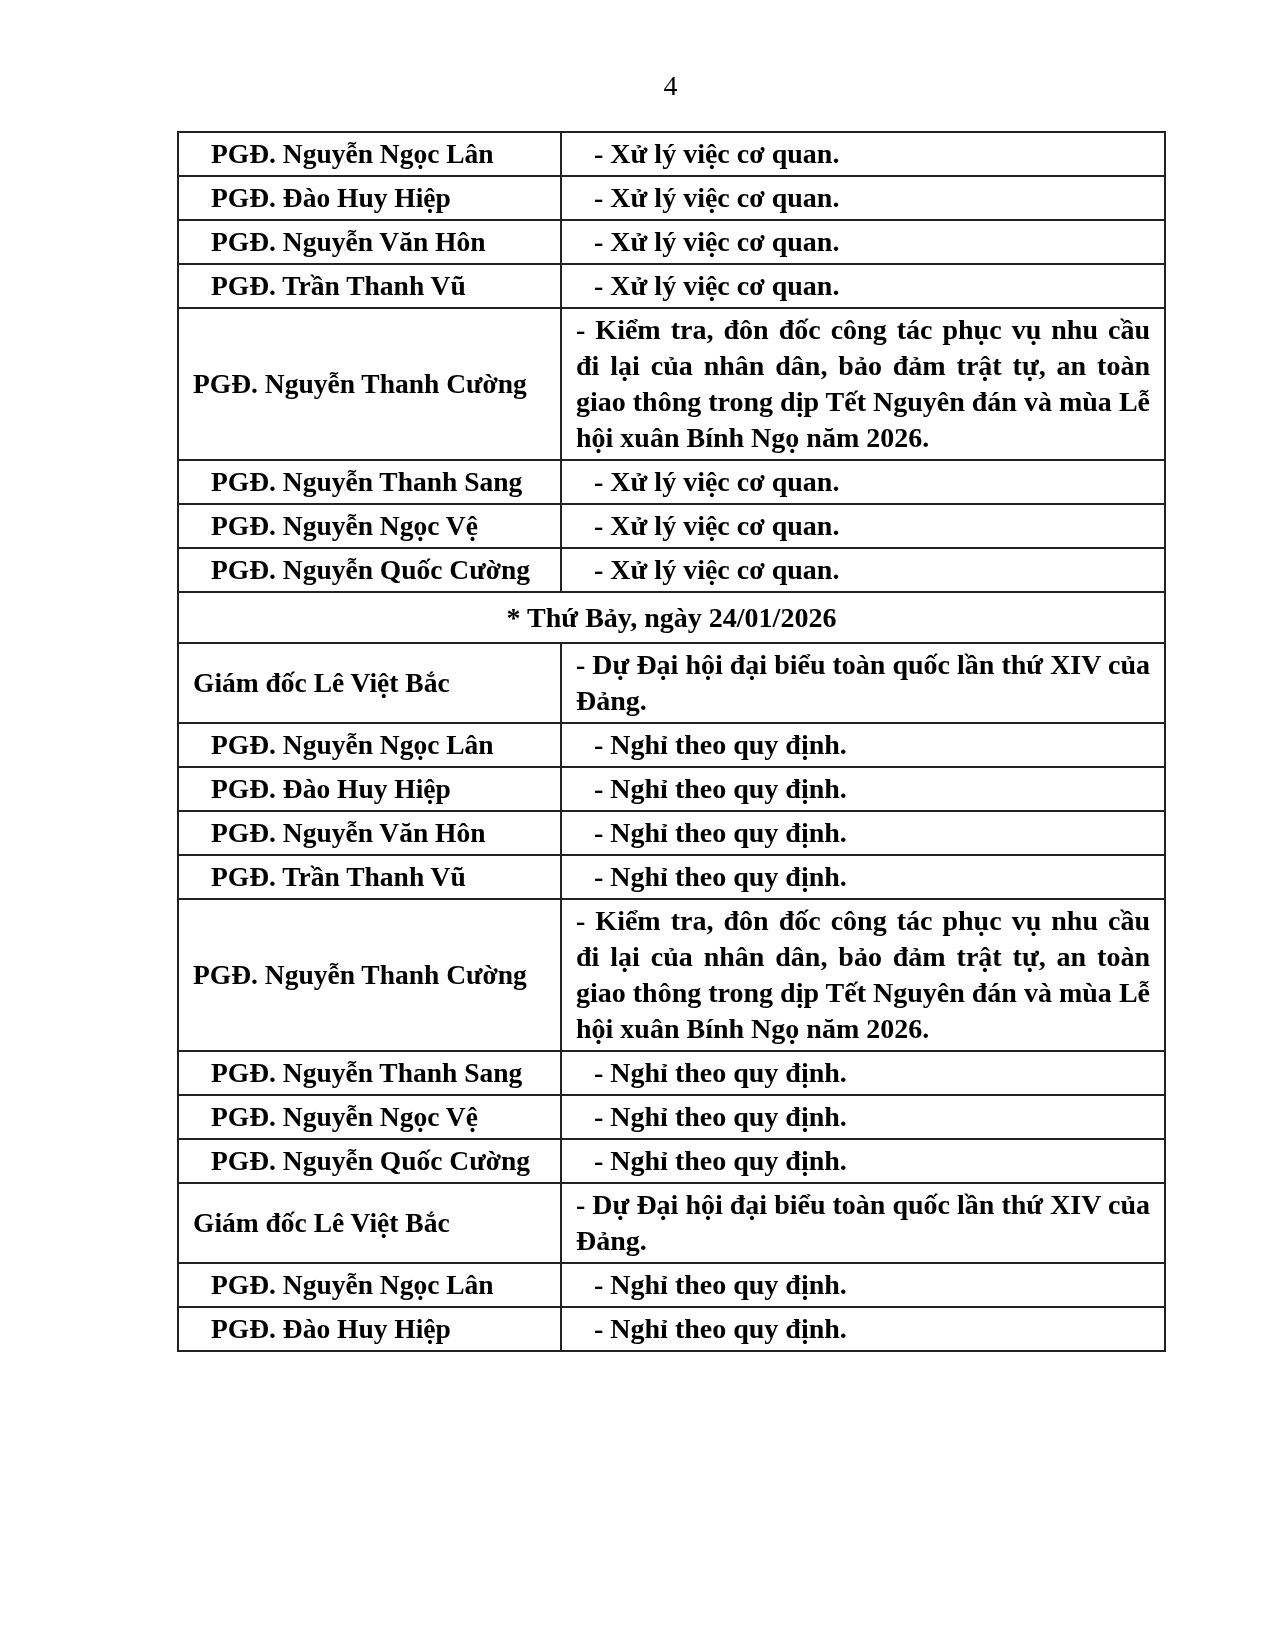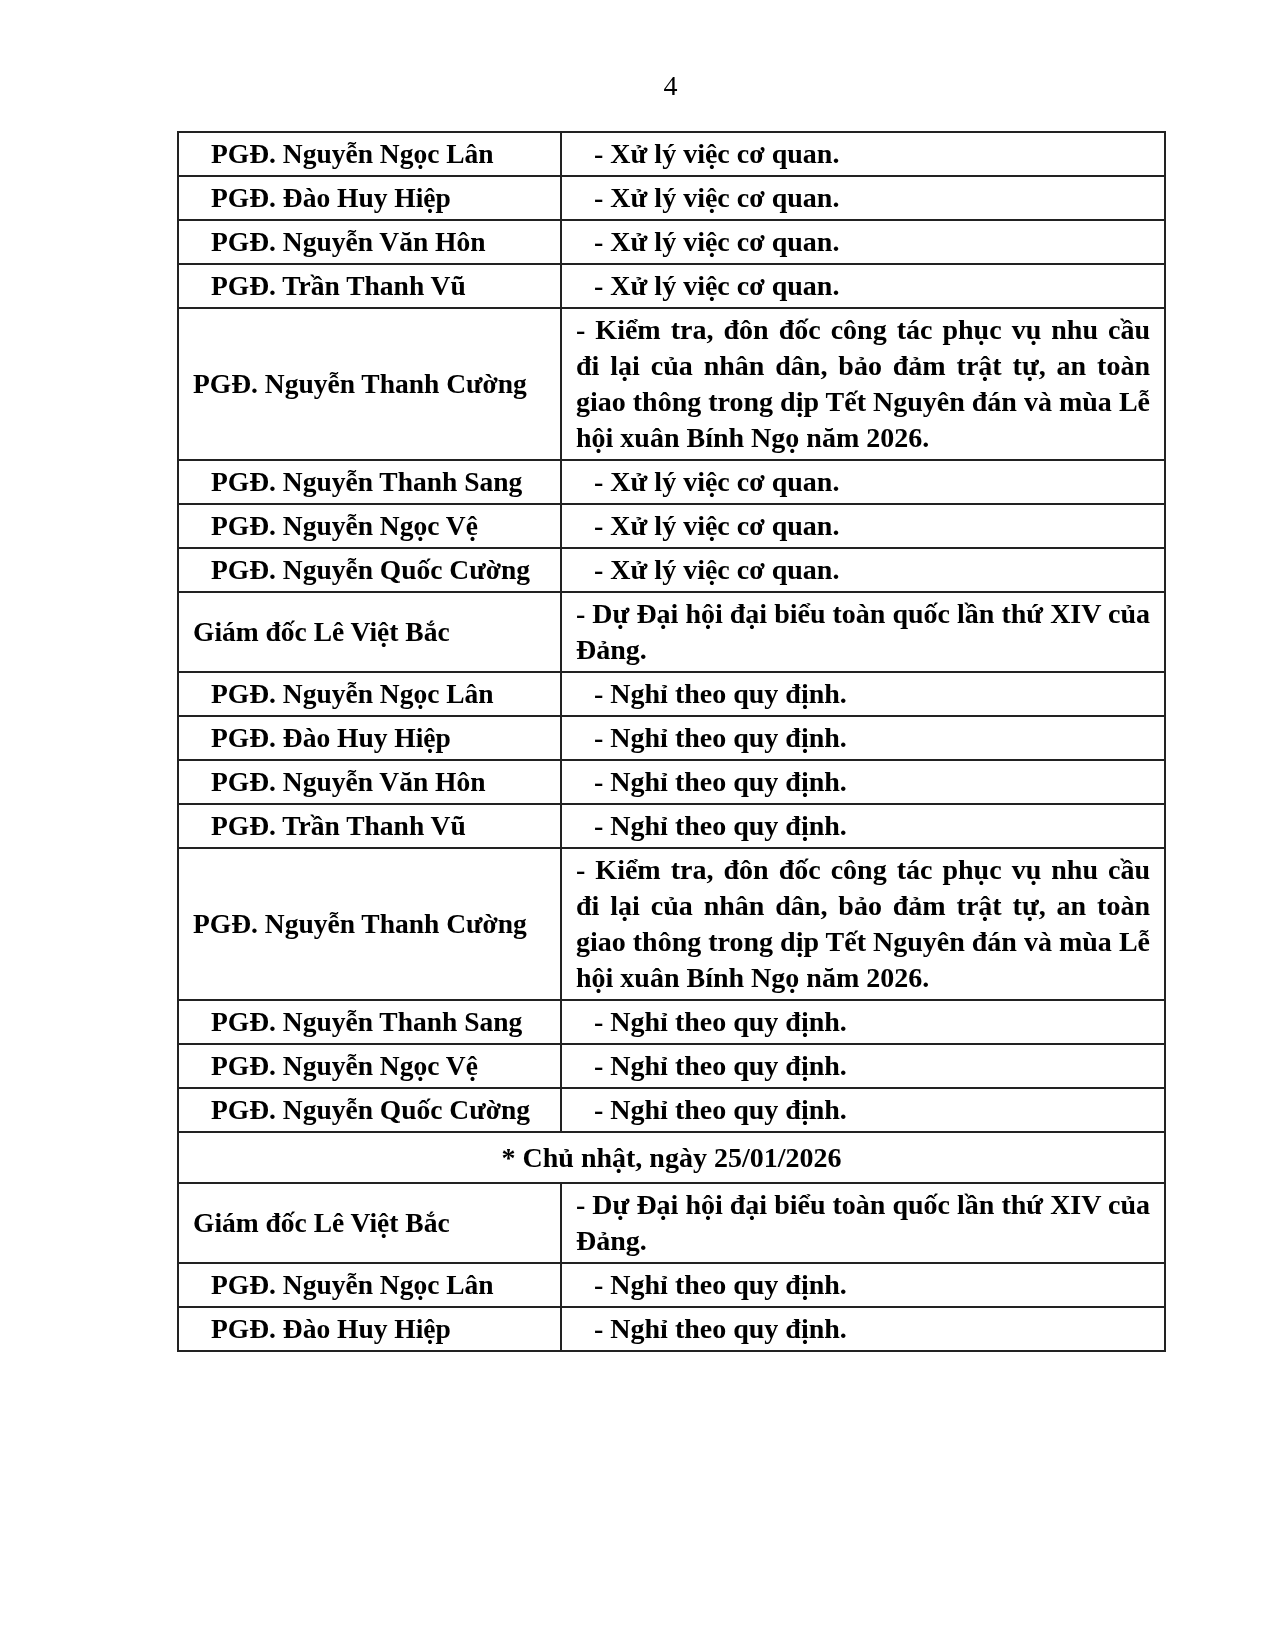--- a/index.html
+++ b/index.html
@@ -106,20 +106,23 @@
     </tr>
     <tr class="r-single">
       <td class="leader-cell">PGĐ. Nguyễn Ngọc Vệ</td>
       <td class="content-cell">- Xử lý việc cơ quan.</td>
     </tr>
     <tr class="r-single">
       <td class="leader-cell">PGĐ. Nguyễn Quốc Cường</td>
       <td class="content-cell">- Xử lý việc cơ quan.</td>
     </tr>
 
+    <tr class="r-title">
+      <td colspan="2">* Thứ Bảy, ngày 24/01/2026</td>
+    </tr>
     <tr class="r-two">
       <td class="leader-cell">Giám đốc Lê Việt Bắc</td>
       <td class="content-cell">- Dự Đại hội đại biểu toàn quốc lần thứ XIV của Đảng.</td>
     </tr>
     <tr class="r-single">
       <td class="leader-cell">PGĐ. Nguyễn Ngọc Lân</td>
       <td class="content-cell">- Nghỉ theo quy định.</td>
     </tr>
     <tr class="r-single">
       <td class="leader-cell">PGĐ. Đào Huy Hiệp</td>
@@ -143,23 +146,20 @@
     </tr>
     <tr class="r-single">
       <td class="leader-cell">PGĐ. Nguyễn Ngọc Vệ</td>
       <td class="content-cell">- Nghỉ theo quy định.</td>
     </tr>
     <tr class="r-single">
       <td class="leader-cell">PGĐ. Nguyễn Quốc Cường</td>
       <td class="content-cell">- Nghỉ theo quy định.</td>
     </tr>
 
-    <tr class="r-title">
-      <td colspan="2">* Chủ nhật, ngày 25/01/2026</td>
-    </tr>
     <tr class="r-two">
       <td class="leader-cell">Giám đốc Lê Việt Bắc</td>
       <td class="content-cell">- Dự Đại hội đại biểu toàn quốc lần thứ XIV của Đảng.</td>
     </tr>
     <tr class="r-single">
       <td class="leader-cell">PGĐ. Nguyễn Ngọc Lân</td>
       <td class="content-cell">- Nghỉ theo quy định.</td>
     </tr>
     <tr class="r-single">
       <td class="leader-cell">PGĐ. Đào Huy Hiệp</td>

